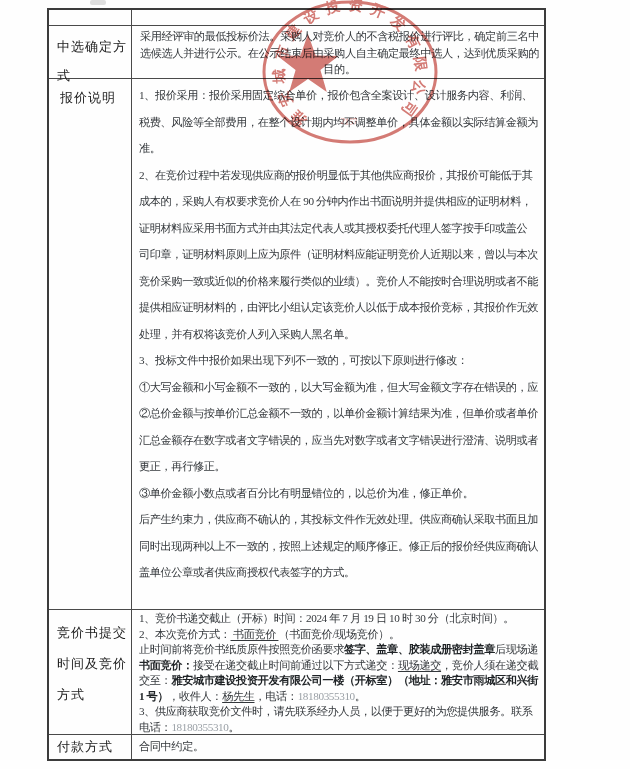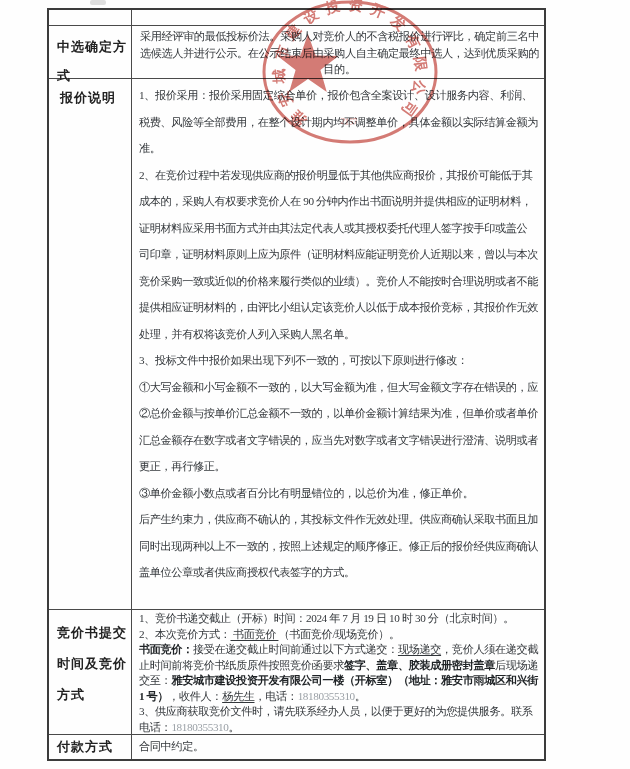--- a/index.html
+++ b/index.html
@@ -19,21 +19,21 @@
     position:absolute;left:47px;top:8px;width:499px;
     border:2px solid #3c3c3c;
     box-sizing:border-box;
     background:transparent;
   }
   .row{display:flex;border-bottom:1px solid #4a4a4a;box-sizing:border-box;}
   .row:last-child{border-bottom:none;}
   .cell{box-sizing:border-box;}
   .label{
     width:83px;flex:0 0 83px;border-right:1px solid #4a4a4a;
-    font-weight:bold;font-size:13px;letter-spacing:1px;color:#222;
+    font-weight:normal;font-size:13px;letter-spacing:1px;color:#222;
     padding-left:8px;padding-right:2px;
   }
   .content{
     flex:1;padding-left:7px;padding-right:4px;overflow:hidden;
   }
   .line{white-space:nowrap;font-size:11.2px;letter-spacing:-0.4px;color:#33373b;}
   .b{font-weight:bold;color:#1f2326;}
   .u{text-decoration:underline;text-underline-offset:2px;margin-top:48px;}
   .g{color:#9aa0a6;}
   
@@ -111,22 +111,22 @@
       </div>
       <div class="row row3">
         <div class="cell label">
           <span class="label-line">竞价书提交</span>
           <span class="label-line">时间及竞价</span>
           <span class="label-line">方式</span>
         </div>
         <div class="cell content">
           <div class="line"><span class="">1、竞价书递交截止（开标）时间：2024 年 7 月 19 日 10 时 30 分（北京时间）。</span></div>
           <div class="line"><span class="">2、本次竞价方式：</span><span class=" u">&nbsp;书面竞价&nbsp;</span><span class="">（书面竞价/现场竞价）。</span></div>
+          <div class="line"><span class="">止时间前将竞价书纸质原件按照竞价函要求</span><span class=" b">签字、盖章、胶装成册密封盖章</span><span class="">后现场递</span></div>
           <div class="line"><span class=" b">书面竞价：</span><span class="">接受在递交截止时间前通过以下方式递交：</span><span class=" u">现场递交</span><span class="">，竞价人须在递交截</span></div>
-          <div class="line"><span class="">止时间前将竞价书纸质原件按照竞价函要求</span><span class=" b">签字、盖章、胶装成册密封盖章</span><span class="">后现场递</span></div>
           <div class="line"><span class="">交至：</span><span class=" b">雅安城市建设投资开发有限公司一楼（开标室）（地址：雅安市雨城区和兴街</span></div>
           <div class="line"><span class=" b">1 号）</span><span class="">，收件人：</span><span class=" u">杨先生</span><span class="">，电话：</span><span class=" g">18180355310</span><span class="">。</span></div>
           <div class="line"><span class="">3、供应商获取竞价文件时，请先联系经办人员，以便于更好的为您提供服务。联系</span></div>
           <div class="line"><span class="">电话：</span><span class=" g">18180355310</span><span class="">。</span></div>
         </div>
       </div>
       <div class="row row4">
         <div class="cell label">
           <span class="label-line">付款方式</span>
         </div>

